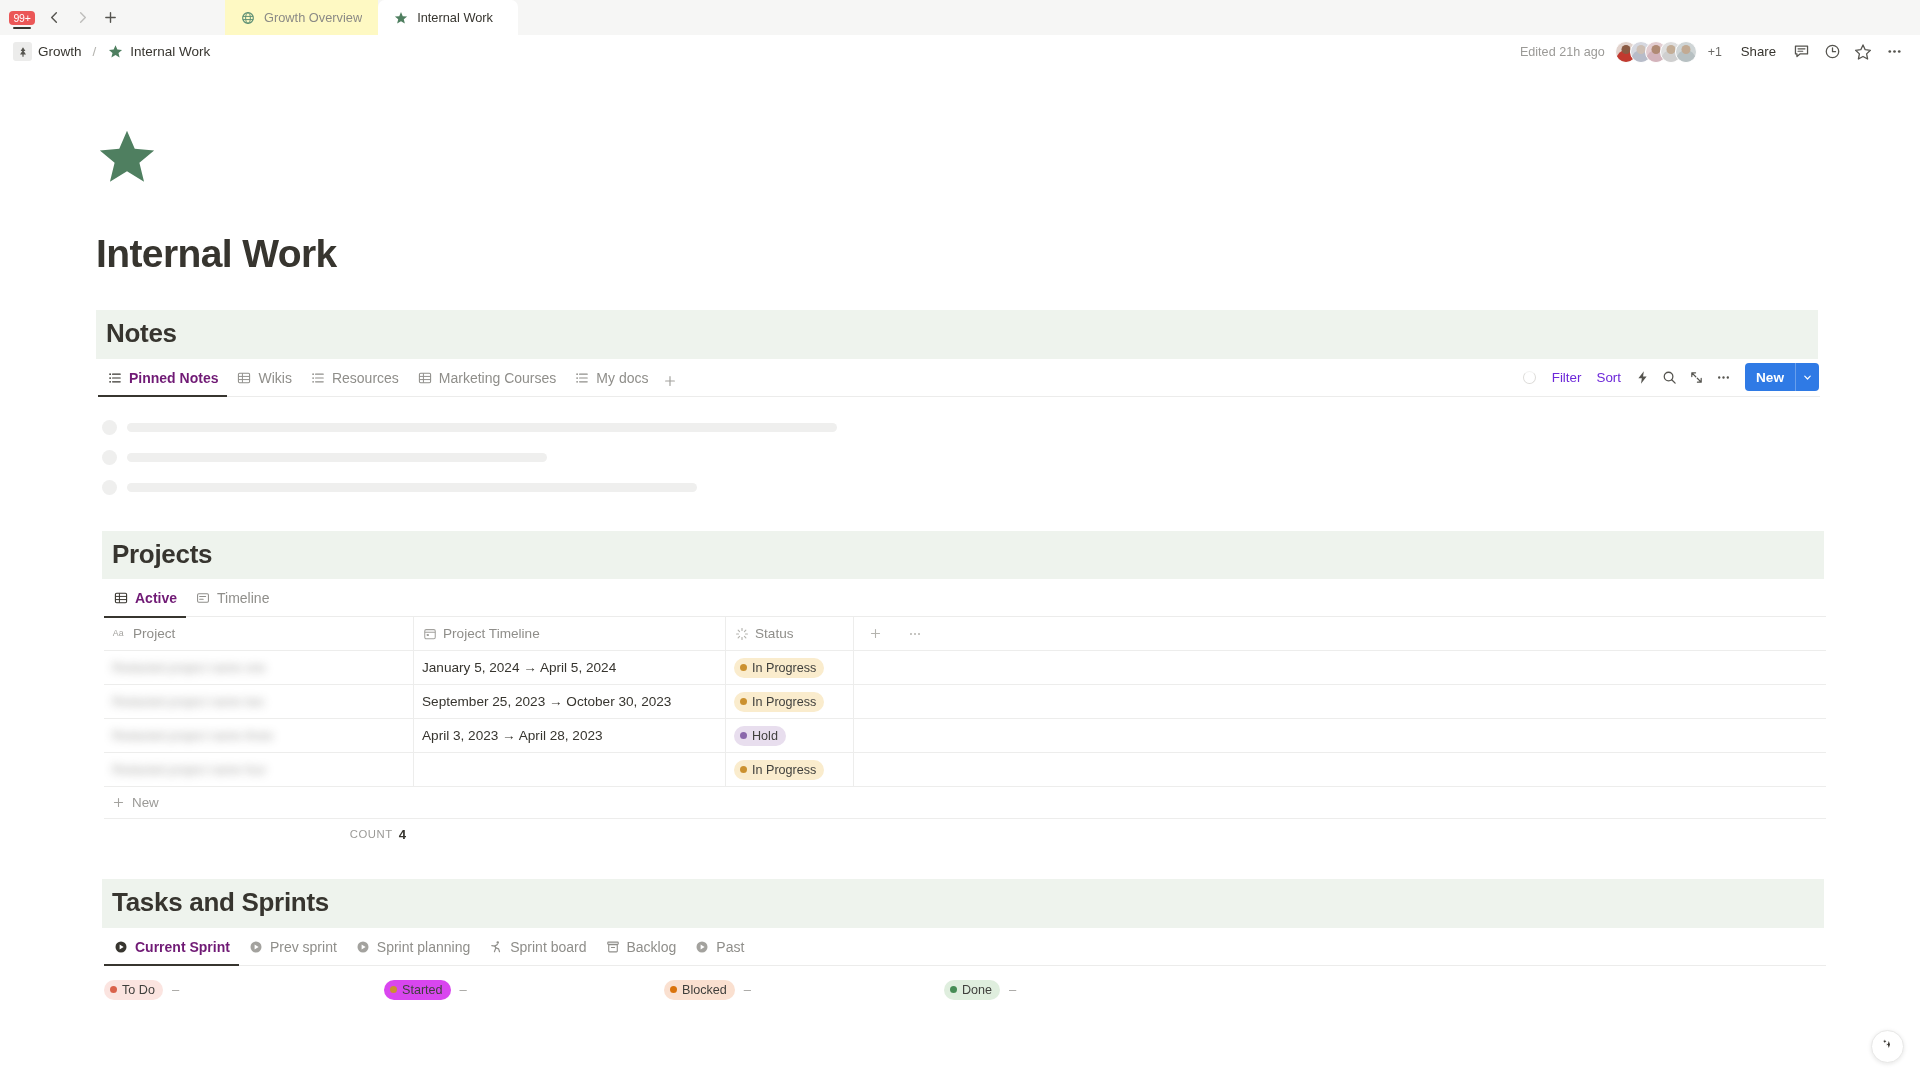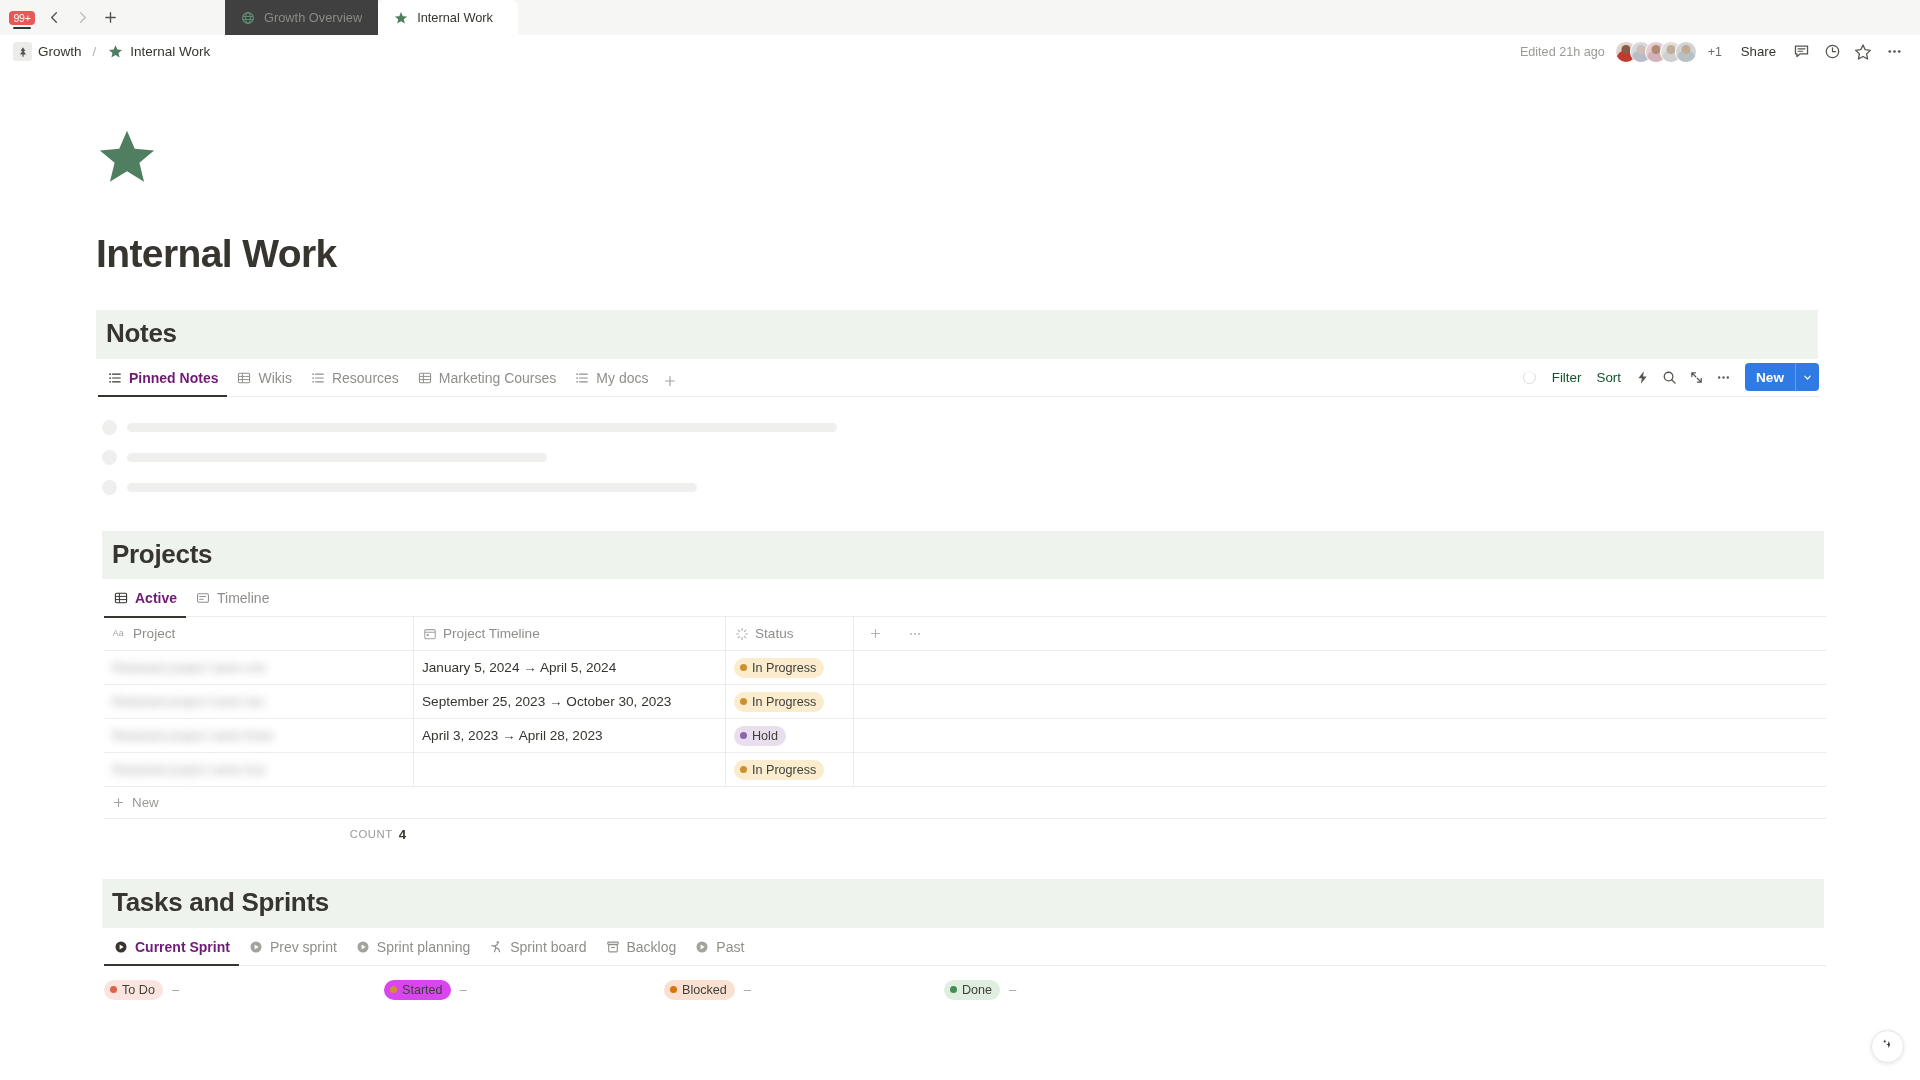--- a/index.html
+++ b/index.html
@@ -60,21 +60,21 @@
 
   .tab {
     height:35px;
     min-width:140px;
     display:flex;
     align-items:center;
     gap:9px;
     padding:0 16px 0 15px;
     font-size:12.8px;
     color:#8b8a86;
-    background:#404040;
+    background:#fef9c3;
     cursor:pointer;
     position:relative;
   }
   .tab.active {
     background:#ffffff;
     color:#37352f;
     border-top-left-radius:7px;
     border-top-right-radius:7px;
   }
   .tab-icon { width:15px; height:15px; display:flex; align-items:center; justify-content:center; flex:0 0 auto; }
@@ -199,21 +199,21 @@
   }
   .vtab .vt-ico { width:16px; height:16px; display:flex; align-items:center; justify-content:center; flex:0 0 auto; }
   .vtab-add {
     width:26px; height:30px;
     display:flex; align-items:center; justify-content:center;
     color:#a3a29e; cursor:pointer;
   }
 
   .viewbar-right { margin-left:auto; display:flex; align-items:center; gap:1px; padding-right:1px; }
   .tool-text {
-    font-size:13.4px; color:#14532d;
+    font-size:13.4px; color:#6d28d9;
     padding:4px 7px; border-radius:4px; cursor:pointer;
     font-weight:500;
   }
   .tool-ico {
     width:26px; height:26px;
     display:flex; align-items:center; justify-content:center;
     border-radius:4px; cursor:pointer;
   }
   .spinner {
     width:13px; height:13px;

